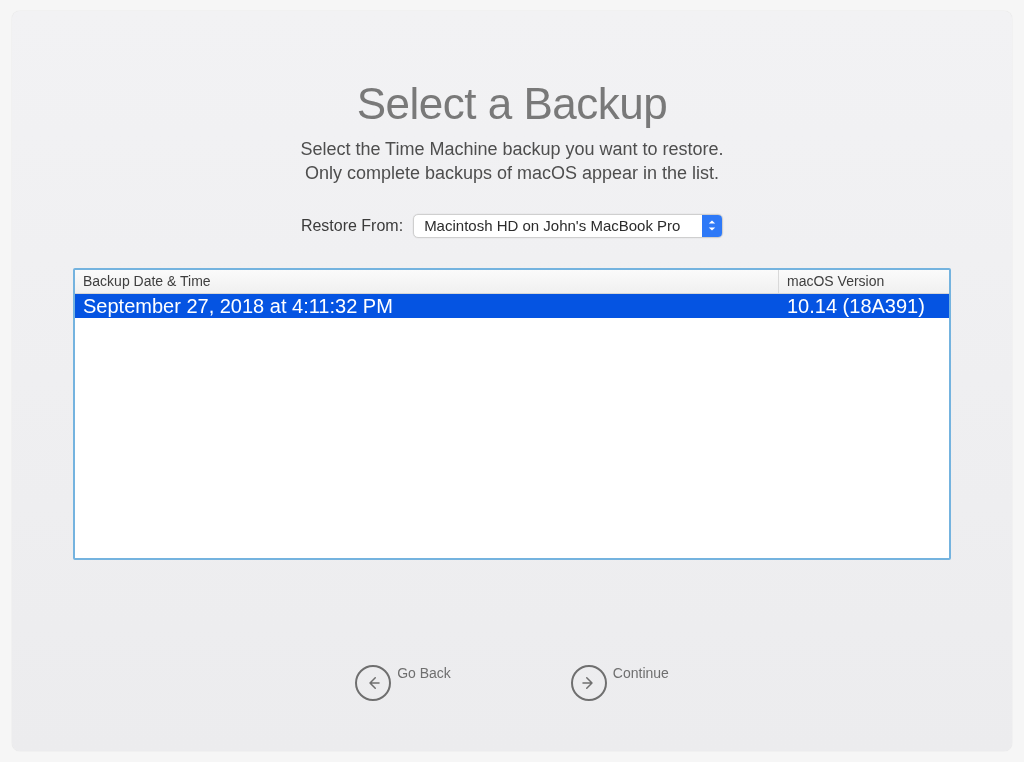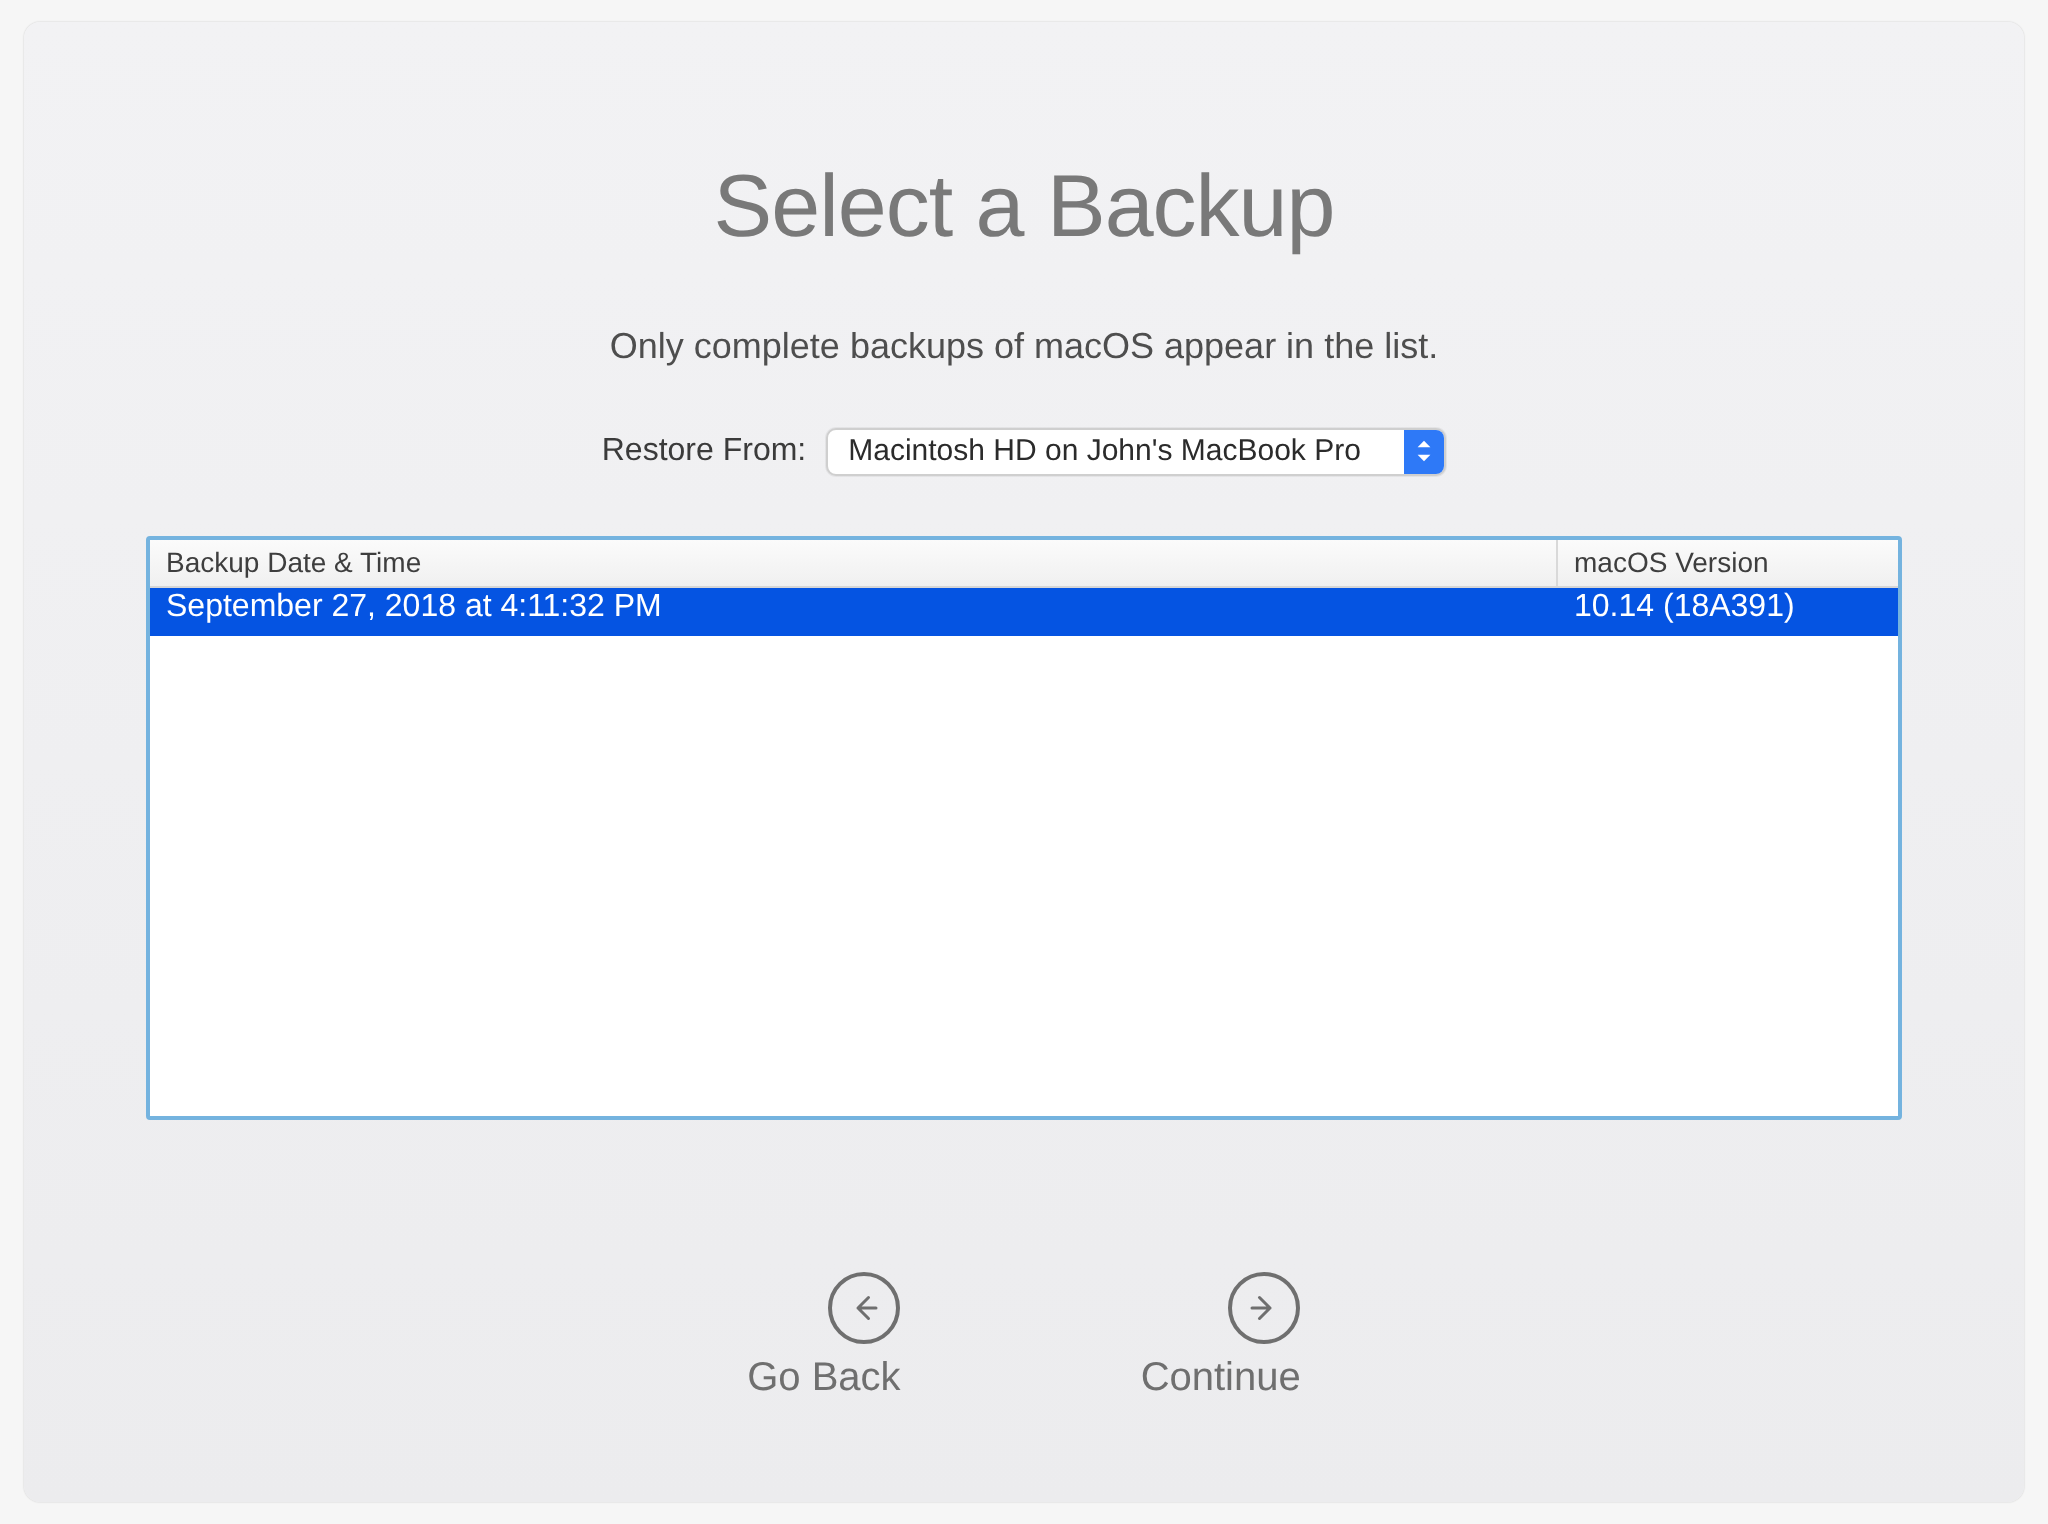--- a/index.html
+++ b/index.html
@@ -118,21 +118,21 @@
     .col-version {
       width: 170px;
       padding: 3px 8px;
     }
     .table-body {
       flex: 1;
       background: #ffffff;
     }
     .table-row {
       display: flex;
-      font-size: 16px;
+      font-size: 20px;
       height: 24px;
     }
     .table-row.selected {
       background: #0554e2;
       color: #ffffff;
     }
     .table-row .col-date {
       border-right: none;
       padding: 1px 8px;
     }
@@ -140,26 +140,26 @@
       padding: 1px 8px;
     }
     .footer {
       margin-top: auto;
       display: flex;
       gap: 120px;
       padding-bottom: 10px;
     }
     .footer-btn {
       display: flex;
-      flex-direction: column;
-      align-items: flex-end;
+      flex-direction: row;
+      align-items: flex-start;
       gap: 6px;
       cursor: default;
       color: #6f6f6f;
-      font-size: 20px;
+      font-size: 14px;
     }
     .circle-icon {
       width: 36px;
       height: 36px;
       border: 2px solid #6f6f6f;
       border-radius: 50%;
       display: flex;
       align-items: center;
       justify-content: center;
     }
@@ -174,21 +174,21 @@
     }
   </style>
 </head>
 <body>
 
 <div class="window">
 
   <div class="title">Select a Backup</div>
 
   <div class="subtitle">
-    <br>
+    <span>Select the Time Machine backup you want to restore.</span><br>
     <span>Only complete backups of macOS appear in the list.</span>
   </div>
 
   <div class="restore-row">
     <span class="restore-label">Restore From:</span>
     <div class="dropdown">
       <span class="dropdown-text">Macintosh HD on John's MacBook Pro</span>
       <span class="dropdown-arrows">
         <svg viewBox="0 0 10 6">
             <path d="M1 5 L5 1 L9 5 Z"></path>

